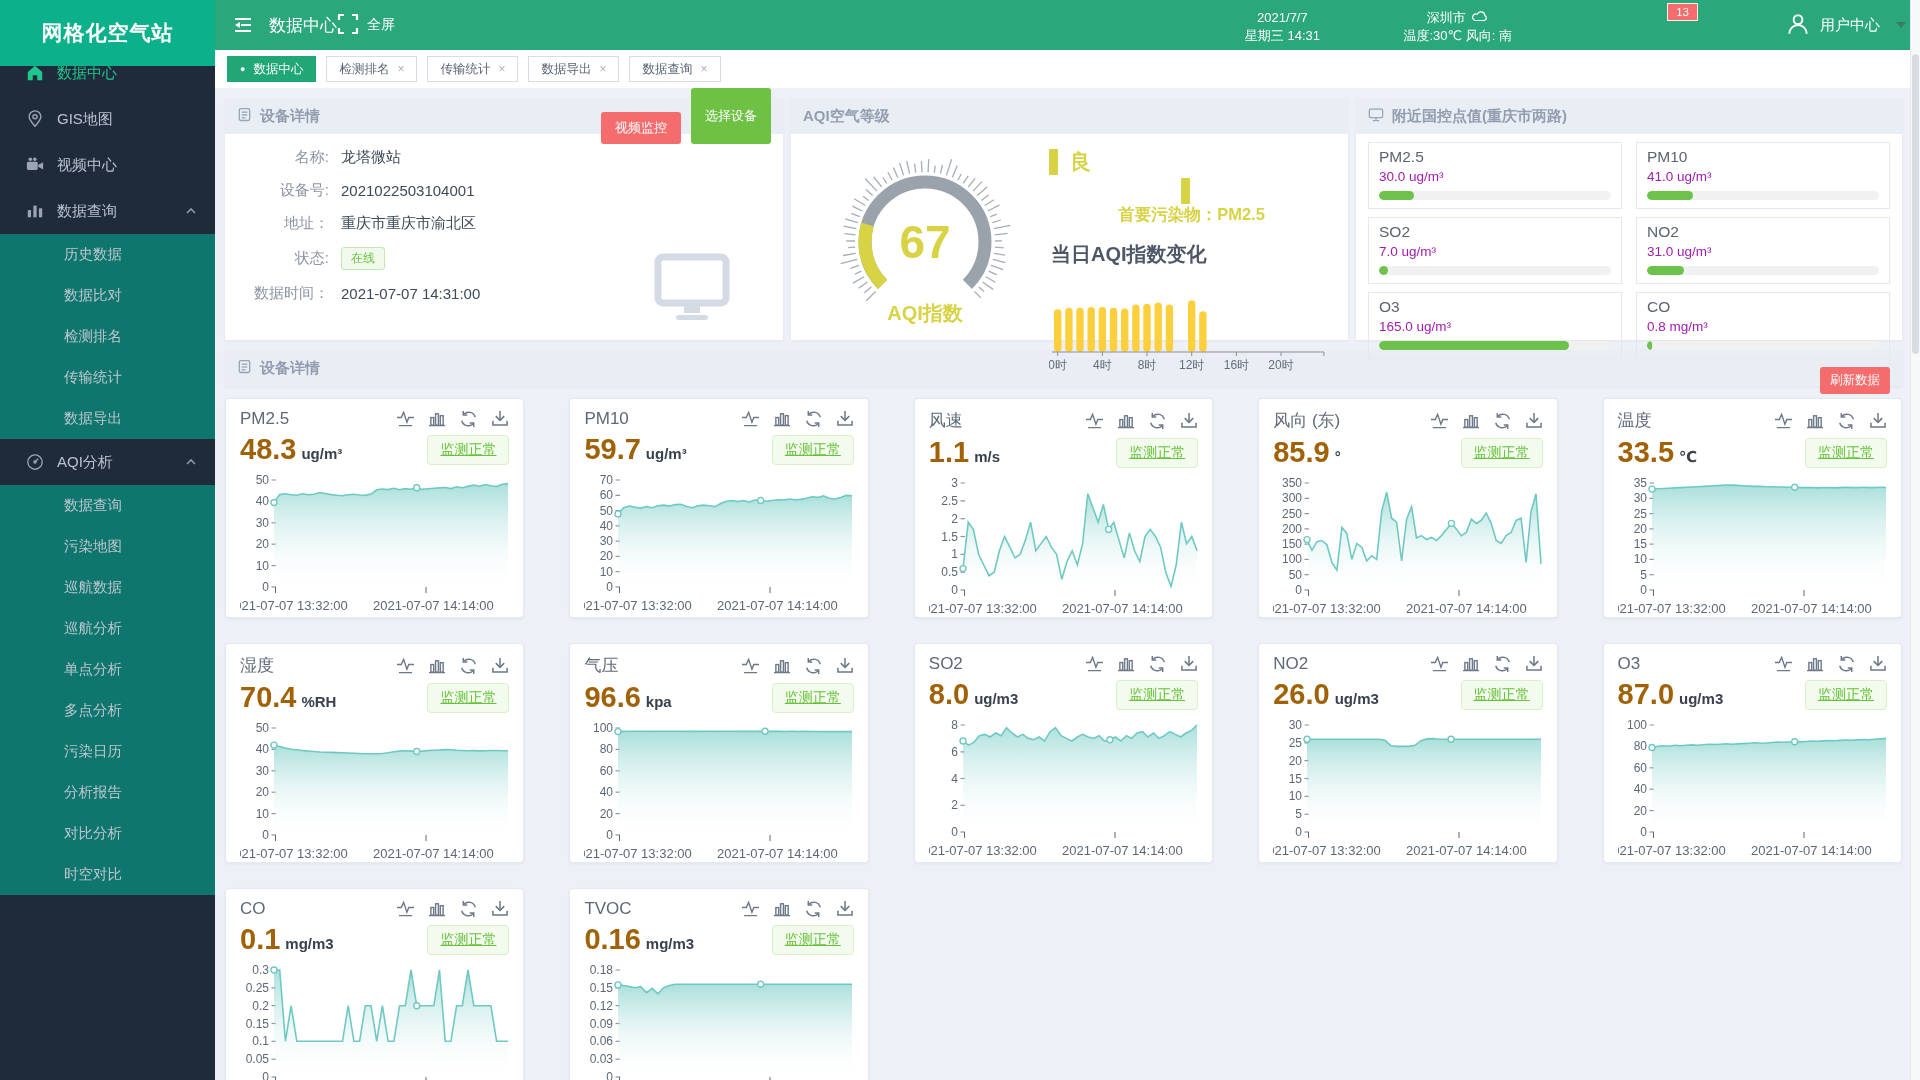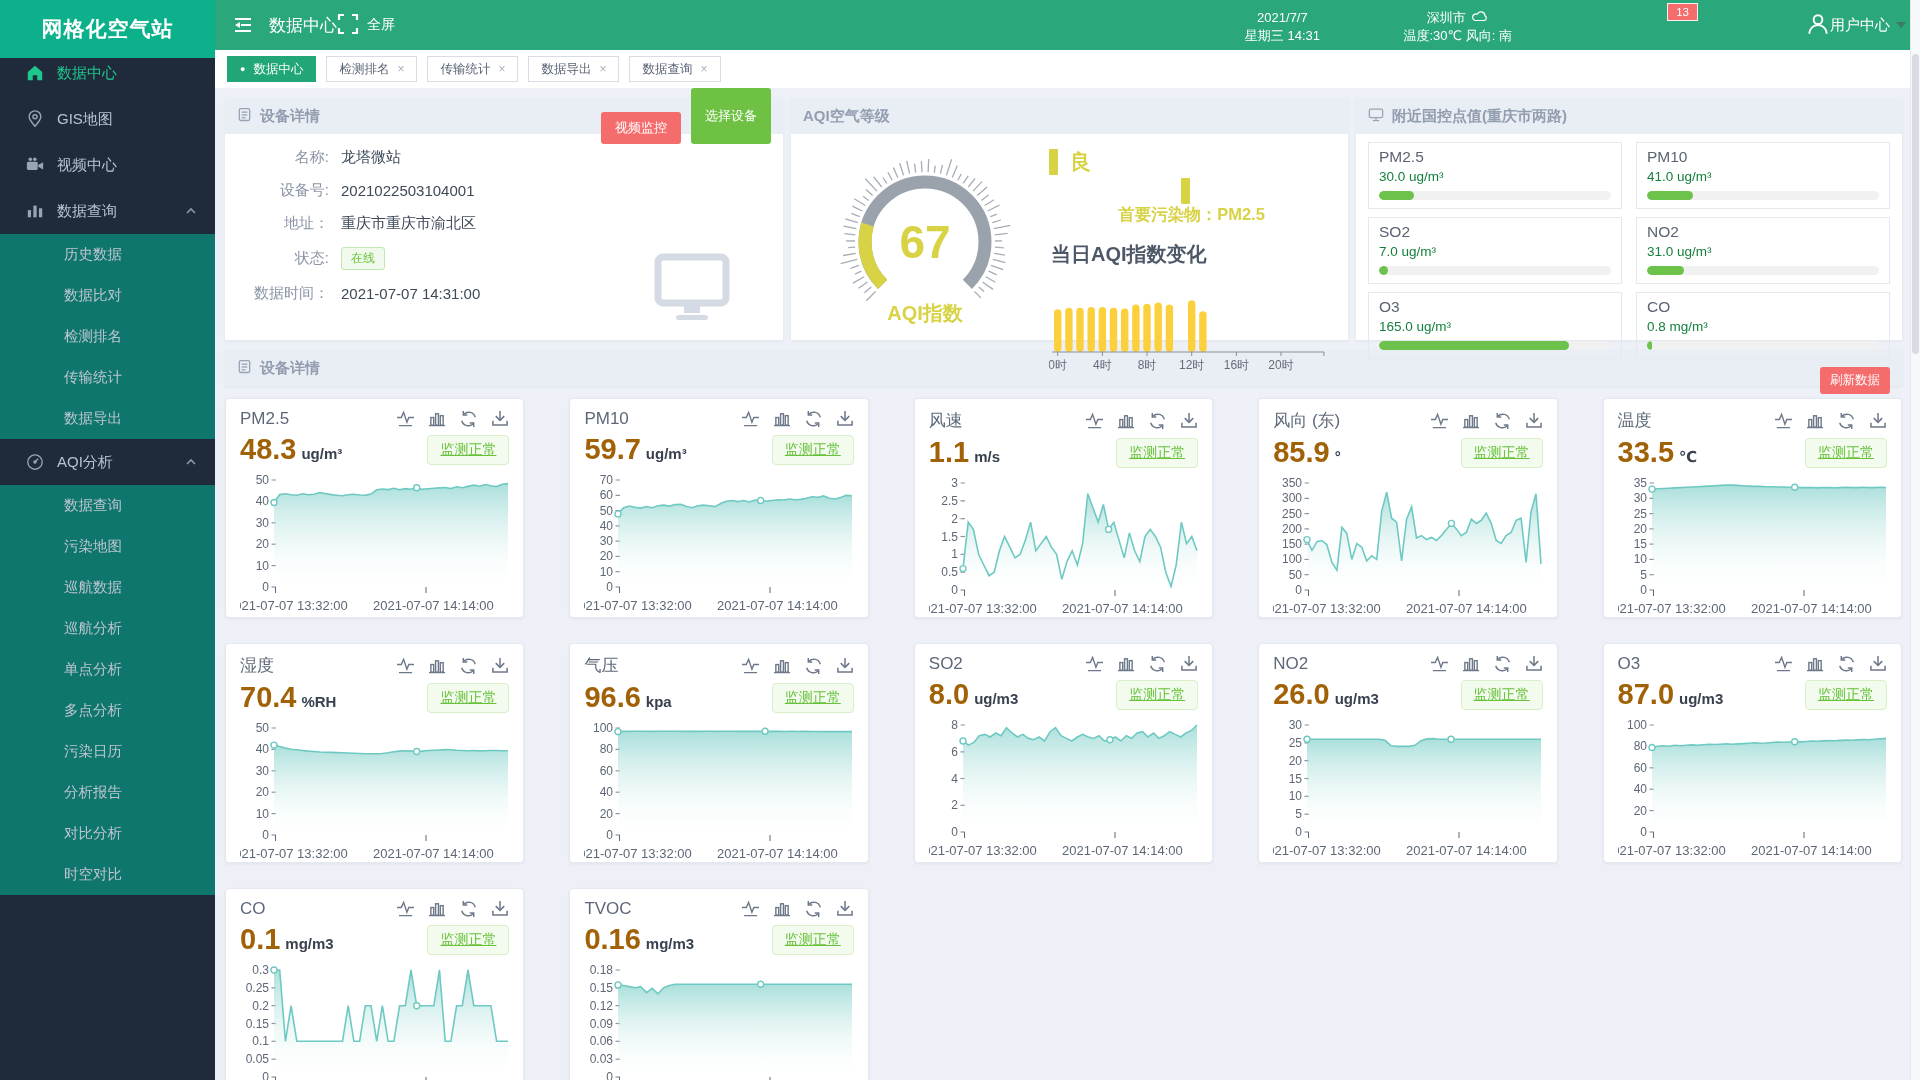--- a/index.html
+++ b/index.html
@@ -1,31 +1,31 @@
 <!DOCTYPE html>
 <html><head>
 <meta charset="utf-8">
 <style>
   html,body{margin:0;padding:0;width:1920px;height:1080px;overflow:hidden;
     font-family:"Liberation Sans","DejaVu Sans",sans-serif;background:#edf0f6;position:relative;}
   *{box-sizing:border-box;}
   
-  .logo{position:absolute;left:0;top:0;width:215px;height:58px;background:#0cb08b;color:#fff;
+  .logo{position:absolute;left:0;top:0;width:215px;height:66px;background:#0cb08b;color:#fff;
     font-size:21px;font-weight:bold;display:flex;align-items:center;justify-content:center;letter-spacing:1px;z-index:6;}
   .topbar{position:absolute;left:215px;right:0;top:0;height:50px;background:#2aa77b;color:#fff;
     display:flex;align-items:center;z-index:5;}
   .hamburger{margin-left:18px;display:flex;align-items:center;cursor:pointer;}
   .page-title{margin-left:16px;font-size:17px;}
   .tb-group{position:absolute;text-align:center;font-size:13px;line-height:1.4;white-space:nowrap;}
   .tb-date{right:600px;top:9px;}
   .tb-weather{right:408px;top:9px;}
   .tb-fullscreen{right:295px;top:0;height:50px;display:flex;align-items:center;gap:8px;font-size:14px;cursor:pointer;}
   .notif-badge{position:absolute;right:222px;top:3px;background:#f56c6c;color:#fff;font-size:11.5px;
     padding:2px 8px;border-radius:0;border:1.5px solid #ffecec;cursor:pointer;}
-  .tb-user{right:14px;top:0;height:50px;display:flex;align-items:center;font-size:15px;position:absolute;cursor:pointer;}
+  .tb-user{right:14px;top:0;height:50px;display:flex;align-items:center;gap:10px;font-size:15px;position:absolute;cursor:pointer;}
   .caret{width:0;height:0;border-left:5px solid transparent;border-right:5px solid transparent;
     border-top:6px solid #3f7a62;margin-left:6px;}
   .weather-line{display:flex;align-items:center;gap:5px;justify-content:center;}
   
   .sidebar{position:absolute;left:0;top:50px;bottom:0;width:215px;background:#1f2b3b;z-index:4;overflow:hidden;}
   .menu-item{height:46px;display:flex;align-items:center;padding-left:26px;color:#bac3cf;font-size:15px;cursor:pointer;}
   .menu-item .mi-icon{width:18px;height:18px;margin-right:13px;color:#9aa4b2;display:flex;align-items:center;}
   .menu-item.active{color:#1fc78d;}
   .menu-item.active .mi-icon{color:#1fc78d;}
   .mi-chevron{margin-left:auto;margin-right:18px;display:flex;}
@@ -70,21 +70,21 @@
   .aqi-line{display:flex;align-items:center;}
   .aqi-bullet{width:9px;height:26px;background:#d8d245;margin-right:12px;border-radius:1px;}
   .aqi-grade-text{font-size:21px;font-weight:bold;color:#d8d245;}
   .aqi-poll-text{font-size:16.5px;font-weight:bold;color:#d8d245;}
   .aqi-line+.aqi-line{margin-top:2px;flex-direction:column;}
   .aqi-chart-title{margin:15px 0 4px 2px;font-size:20px;font-weight:bold;color:#4d5766;}
   
   .national-grid{flex:1;display:grid;grid-template-columns:1fr 1fr;gap:8px 14px;padding:8px 12px 10px;}
   .nat-item{border:1px solid #e4e8ef;padding:5px 10px 8px;}
   .nat-name{font-size:15.5px;color:#5b6472;}
-  .nat-value{font-size:13.5px;color:#15803d;margin-top:3px;}
+  .nat-value{font-size:13.5px;color:#a21caf;margin-top:3px;}
   .nat-track{margin-top:7px;height:9px;background:#f1f1f1;border-radius:5px;overflow:hidden;}
   .nat-fill{height:9px;border-radius:5px;background:#6cc24a;}
   
   .strip{margin-top:10px;height:36px;background:#e9edf4;display:flex;align-items:center;
     padding:0 12px;color:#939db0;font-weight:bold;font-size:15px;gap:8px;box-shadow:0 1px 3px rgba(30,40,60,.06);}
   .strip .btn{margin-left:auto;}
   
   .cards-grid{margin-top:12px;display:grid;grid-template-columns:repeat(5,1fr);
     column-gap:45px;row-gap:25px;grid-auto-rows:220px;}
   .card{background:#fff;border:1px solid #e4e8f0;border-radius:4px;padding:10px 14px 0;

